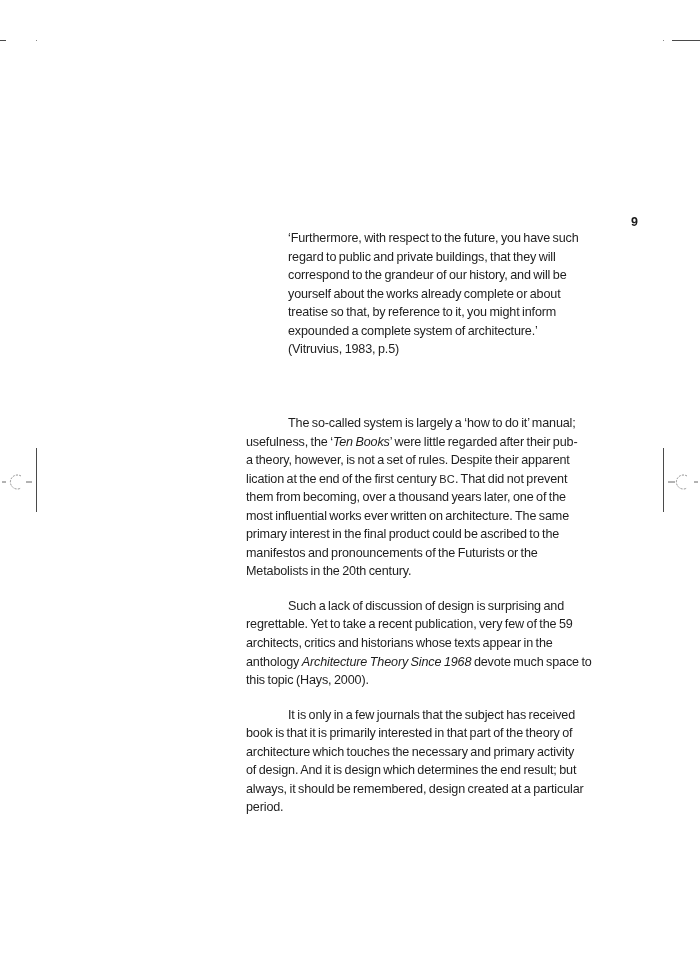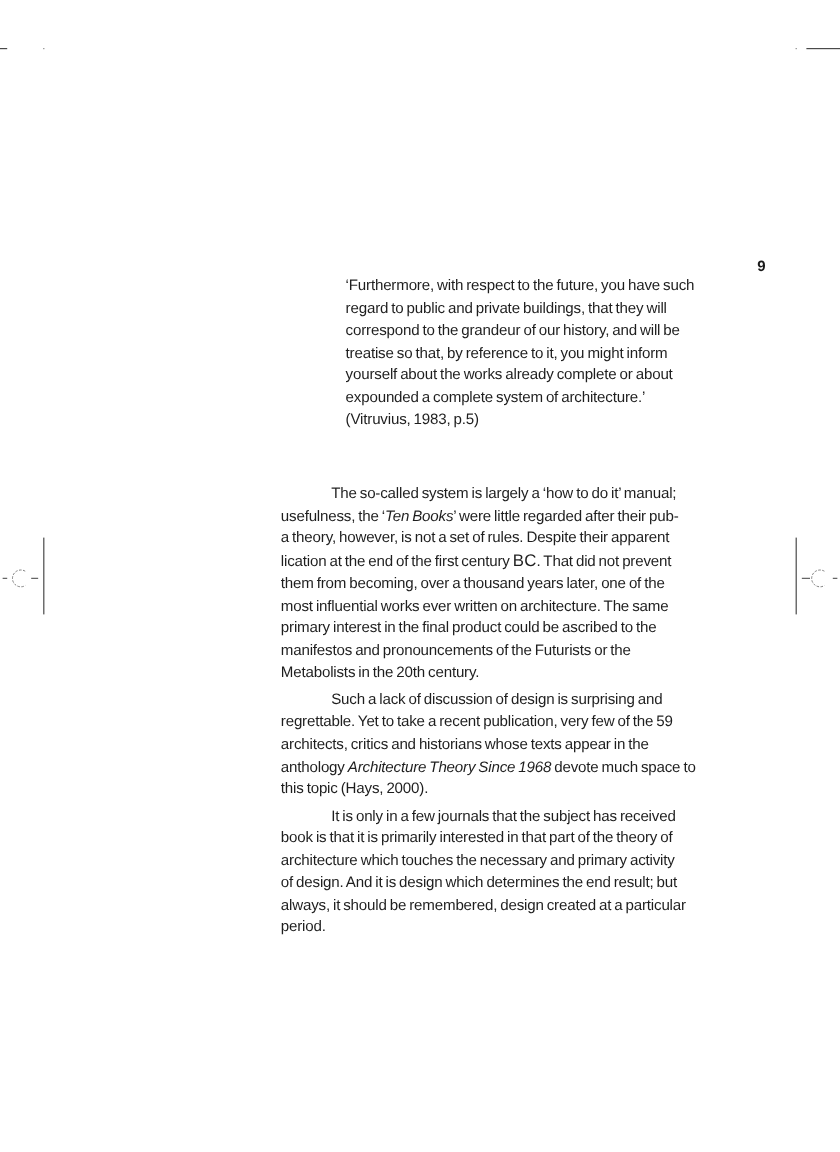--- a/index.html
+++ b/index.html
@@ -44,24 +44,24 @@
   .body-text {
     position: absolute;
     left: 230px;
     top: 398px;
     width: 365px;
     font-size: 12.6px;
     line-height: 18.55px;
     letter-spacing: -0.15px;
     word-spacing: -0.8px;
   }
-  .body-text .para { margin: 4px; }
+  .body-text .para { margin: 16px; }
   .body-text .line { display: block; white-space: nowrap; }
   .body-text .indent { padding-left: 42px; }
-  .smallcaps { font-size: 14px; letter-spacing: 0.2px; }
+  .smallcaps { font-size: 11px; letter-spacing: 0.2px; }
   em { font-style: italic; }
 
   
   .mark { position: absolute; background: #4a4a4a; }
   .h-tick-left-top { left: 0; top: 40px; width: 6px; height: 1px; }
   .dot-left-top { left: 36px; top: 40px; width: 1px; height: 1px; background:#888; }
   .h-tick-right-top { left: 672px; top: 40px; width: 28px; height: 1px; }
   .dot-right-top { left: 663px; top: 40px; width: 1px; height: 1px; background:#888; }
   .v-line-left { left: 36px; top: 448px; width: 1px; height: 64px; }
   .v-line-right { left: 663px; top: 448px; width: 1px; height: 64px; }
@@ -94,22 +94,22 @@
     <path d="M19 4 A7 7 0 1 0 19 16" fill="none" stroke="#777" stroke-width="0.8" stroke-dasharray="2 1.2"></path>
     <line x1="26" y1="10" x2="30" y2="10" stroke="#666" stroke-width="1"></line>
   </svg>
 
   <div class="page-number">9</div>
 
   <blockquote class="block-quote">
     <span class="line">‘Furthermore, with respect to the future, you have such</span>
     <span class="line">regard to public and private buildings, that they will</span>
     <span class="line">correspond to the grandeur of our history, and will be</span>
+    <span class="line">yourself about the works already complete or about</span>
     <span class="line">treatise so that, by reference to it, you might inform</span>
-    <span class="line">yourself about the works already complete or about</span>
     <span class="line">expounded a complete system of architecture.’</span>
     <span class="line">(Vitruvius, 1983, p.5)</span>
   </blockquote>
 
   <div class="body-text">
 
     <div class="para">
       <span class="line indent">The so-called system is largely a ‘how to do it’ manual;</span>
       <span class="line"><span>usefulness, the ‘</span><em>Ten Books</em><span>’ were little regarded after their pub-</span></span>
       <span class="line">a theory, however, is not a set of rules. Despite their apparent</span>

